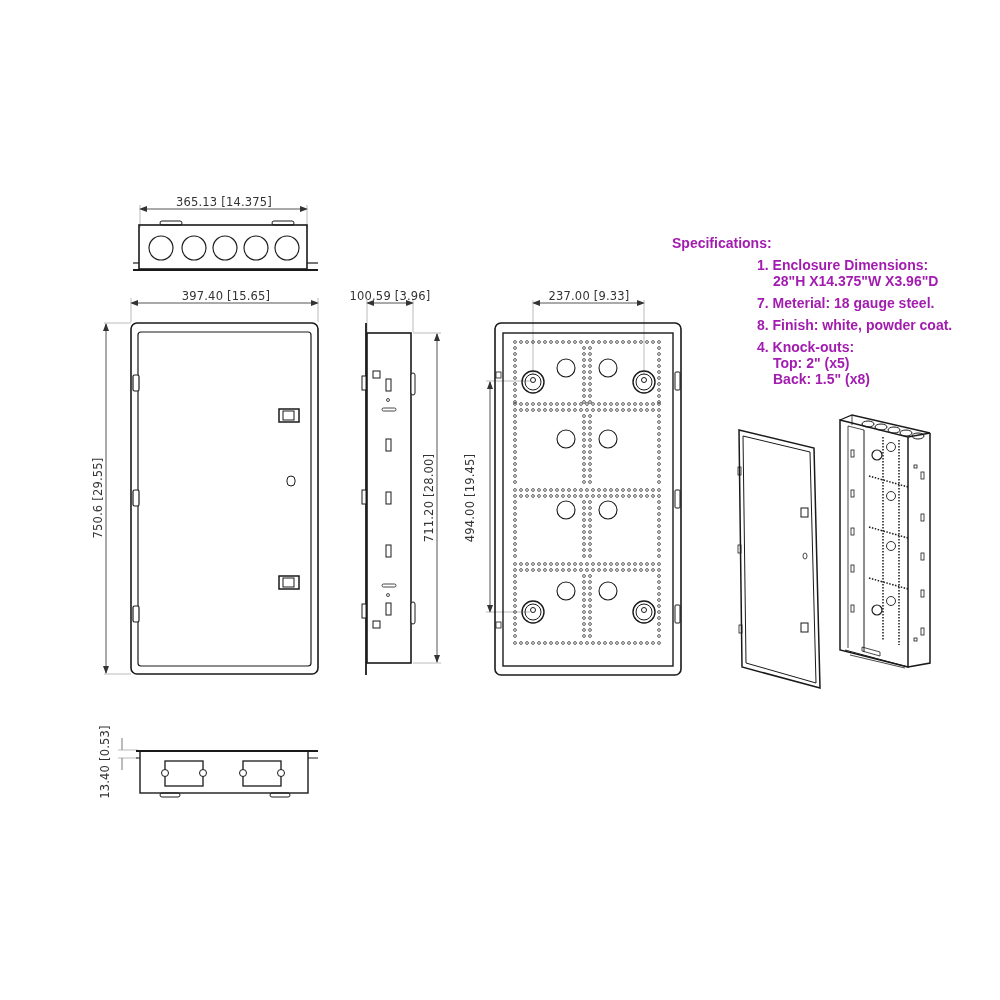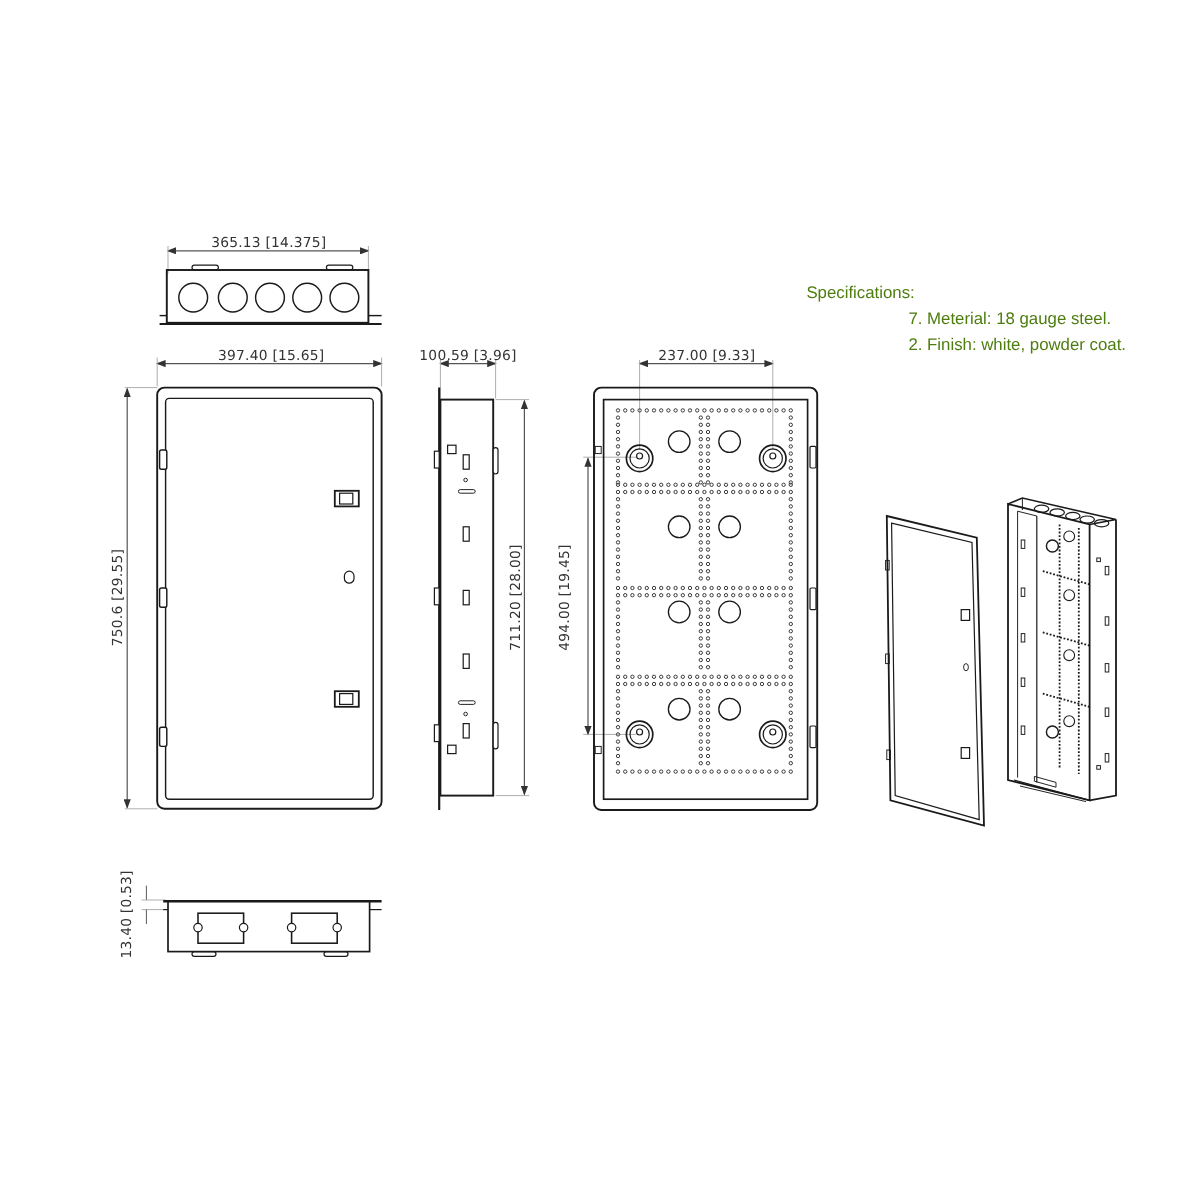--- a/index.html
+++ b/index.html
@@ -1,20 +1,20 @@
 <!DOCTYPE html>
 <html><head>
   <meta charset="utf-8">
   <style>
     html, body { margin: 0; padding: 0; background: #ffffff; }
     body { width: 1000px; height: 1000px; position: relative; overflow: hidden;
            font-family: "DejaVu Sans", sans-serif; color: #222; }
     svg.drawing { position: absolute; left: 0; top: 0; }
     .dim-text { font-family: "DejaVu Sans", sans-serif; font-size: 11.5px; fill: #333; letter-spacing: 0.2px; }
-    .spec { position: absolute; font-family: "Liberation Sans", sans-serif; font-size: 14px; color: #4d7c0f; line-height: 16px; }
+    .spec { position: absolute; font-family: "Liberation Sans", sans-serif; font-size: 14px; color: #a21caf; line-height: 16px; font-weight: bold; }
     .spec-title { left: 672px; top: 235px; }
     .spec-list { left: 757px; top: 257px; margin: 0; padding: 0; list-style: none; }
     .spec-list li { margin-bottom: 6px; }
     .spec-list .sub { display: block; padding-left: 16px; }
   </style>
 </head>
 <body>
 
 <svg class="drawing" width="1000" height="1000" viewBox="0 0 1000 1000" xmlns="http://www.w3.org/2000/svg">
   <defs>
@@ -306,18 +306,27 @@
       <rect x="914" y="465" width="3" height="3" stroke-width="0.8"></rect>
       <rect x="914" y="638" width="3" height="3" stroke-width="0.8"></rect>
       <path d="M862,647 L880,652 L880,656 L862,651 Z" stroke-width="0.8"></path>
     </g>
   </g>
 </svg>
 
 <div class="spec spec-title">Specifications:</div>
 <ul class="spec spec-list">
   <li>
+    <span>1. Enclosure Dimensions:</span>
+    <span class="sub">28"H X14.375"W X3.96"D</span>
+  </li>
+  <li>
     <span>7. Meterial: 18 gauge steel.</span>
   </li>
   <li>
-    <span>2. Finish: white, powder coat.</span>
+    <span>8. Finish: white, powder coat.</span>
+  </li>
+  <li>
+    <span>4. Knock-outs:</span>
+    <span class="sub">Top: 2" (x5)</span>
+    <span class="sub">Back: 1.5" (x8)</span>
   </li>
 </ul>
 
 </body></html>

